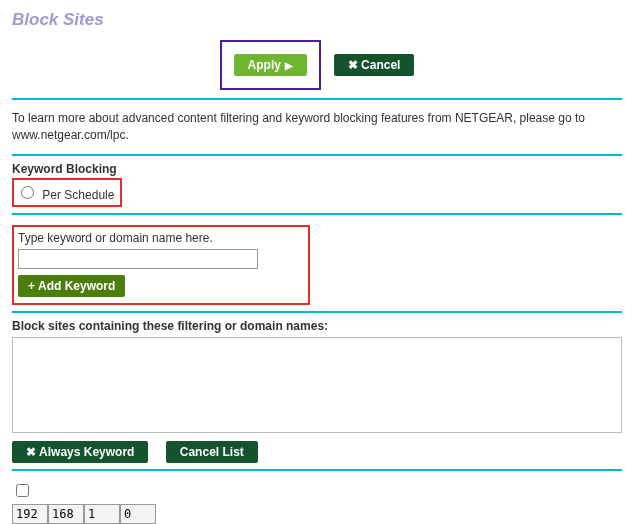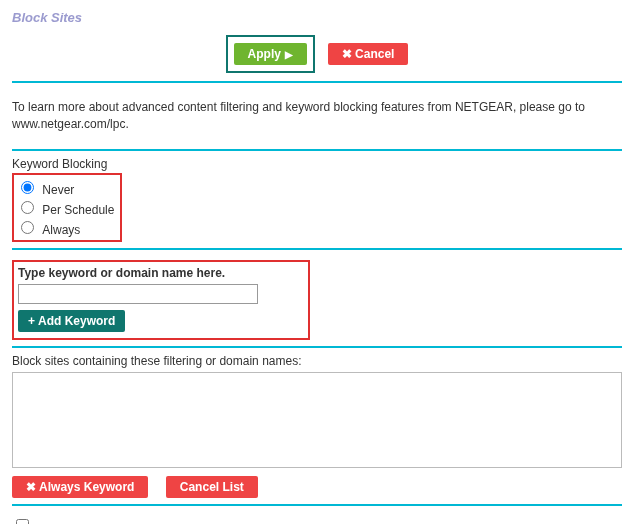--- a/index.html
+++ b/index.html
@@ -7,65 +7,65 @@
     font-family: Arial, sans-serif;
     font-size: 12px;
     color: #333;
     margin: 0;
     padding: 8px 12px;
     width: 634px;
     background: #fff;
   }
   .page-title {
     color: #9b9bcf;
-    font-size: 13px;
+    font-size: 17px;
     font-weight: bold;
     margin: 2px 0 10px 0;
     font-style: italic;
   }
   .topbar {
     text-align: center;
     margin-bottom: 8px;
   }
   .btn {
     display: inline-block;
     color: #fff;
     font-weight: bold;
     font-size: 12px;
     padding: 4px 14px;
     border: none;
     border-radius: 2px;
     cursor: pointer;
     vertical-align: middle;
   }
   .btn-green { background: #6fb52f; }
-  .btn-purple { background: #ef4444; }
-  .red-box { border: 2px solid #0f766e; padding: 6px; display: inline-block; }
+  .btn-purple { background: #14532d; }
+  .red-box { border: 2px solid #4c1d95; padding: 12px; display: inline-block; }
   .hr-cyan {
     border: none;
     border-top: 2px solid #00b8d4;
     margin: 6px 0;
   }
-  .info-text { margin: 16px 0; line-height: 1.4; }
-  .section-head { font-weight: normal; margin: 4px 0 2px 0; }
+  .info-text { margin: 10px 0; line-height: 1.4; }
+  .section-head { font-weight: bold; margin: 4px 0 2px 0; }
   .radio-group { border: 2px solid #e03030; display: inline-block; padding: 2px 6px 2px 2px; }
   .radio-row { margin: 1px 0; }
   .radio-row label { margin-left: 2px; }
   .keyword-box { border: 2px solid #e03030; display: inline-block; padding: 4px 50px 6px 4px; margin-top: 4px; }
-  .keyword-box .lbl { font-weight: bold; display: block; margin-bottom: 4px; }
+  .keyword-box .lbl { font-weight: normal; display: block; margin-bottom: 4px; }
   .keyword-input {
     width: 240px;
     height: 20px;
     border: 1px solid #999;
     padding: 2px 4px;
     font-size: 12px;
     display: block;
     margin-bottom: 6px;
   }
-  .add-btn { background: #0f766e; padding: 4px 10px; }
+  .add-btn { background: #4d7c0f; padding: 4px 10px; }
   .block-list {
     width: 100%;
     height: 96px;
     border: 1px solid #bbb;
     margin: 4px 0 8px 0;
     overflow-y: scroll;
     background: #fff;
   }
   .bottom-actions .btn { margin-right: 14px; }
   .ip-row { display: flex; align-items: center; justify-content: space-between; margin-top: 4px;}
@@ -107,30 +107,22 @@
 <hr class="hr-cyan">
 
 <div class="info-text">To learn more about advanced content filtering and keyword blocking features from NETGEAR, please go to www.netgear.com/lpc.</div>
 
 <hr class="hr-cyan">
 
 <div class="section-head">Keyword Blocking</div>
 
 <div class="radio-group">
   <div class="radio-row">
-    <input type="radio" name="kb" checked="" style="">
-    <label>Never</label>
-  </div>
-  <div class="radio-row">
     <input type="radio" name="kb" style="">
     <label>Per Schedule</label>
-  </div>
-  <div class="radio-row">
-    <input type="radio" name="kb" style="">
-    <label>Always</label>
   </div>
 </div>
 
 <hr class="hr-cyan">
 
 <div class="keyword-box">
   <span class="lbl">Type keyword or domain name here.</span>
   <input type="text" class="keyword-input" value="" style="">
   <button class="btn btn-purple add-btn">
     <span class="icon">+</span><span>Add Keyword</span>

